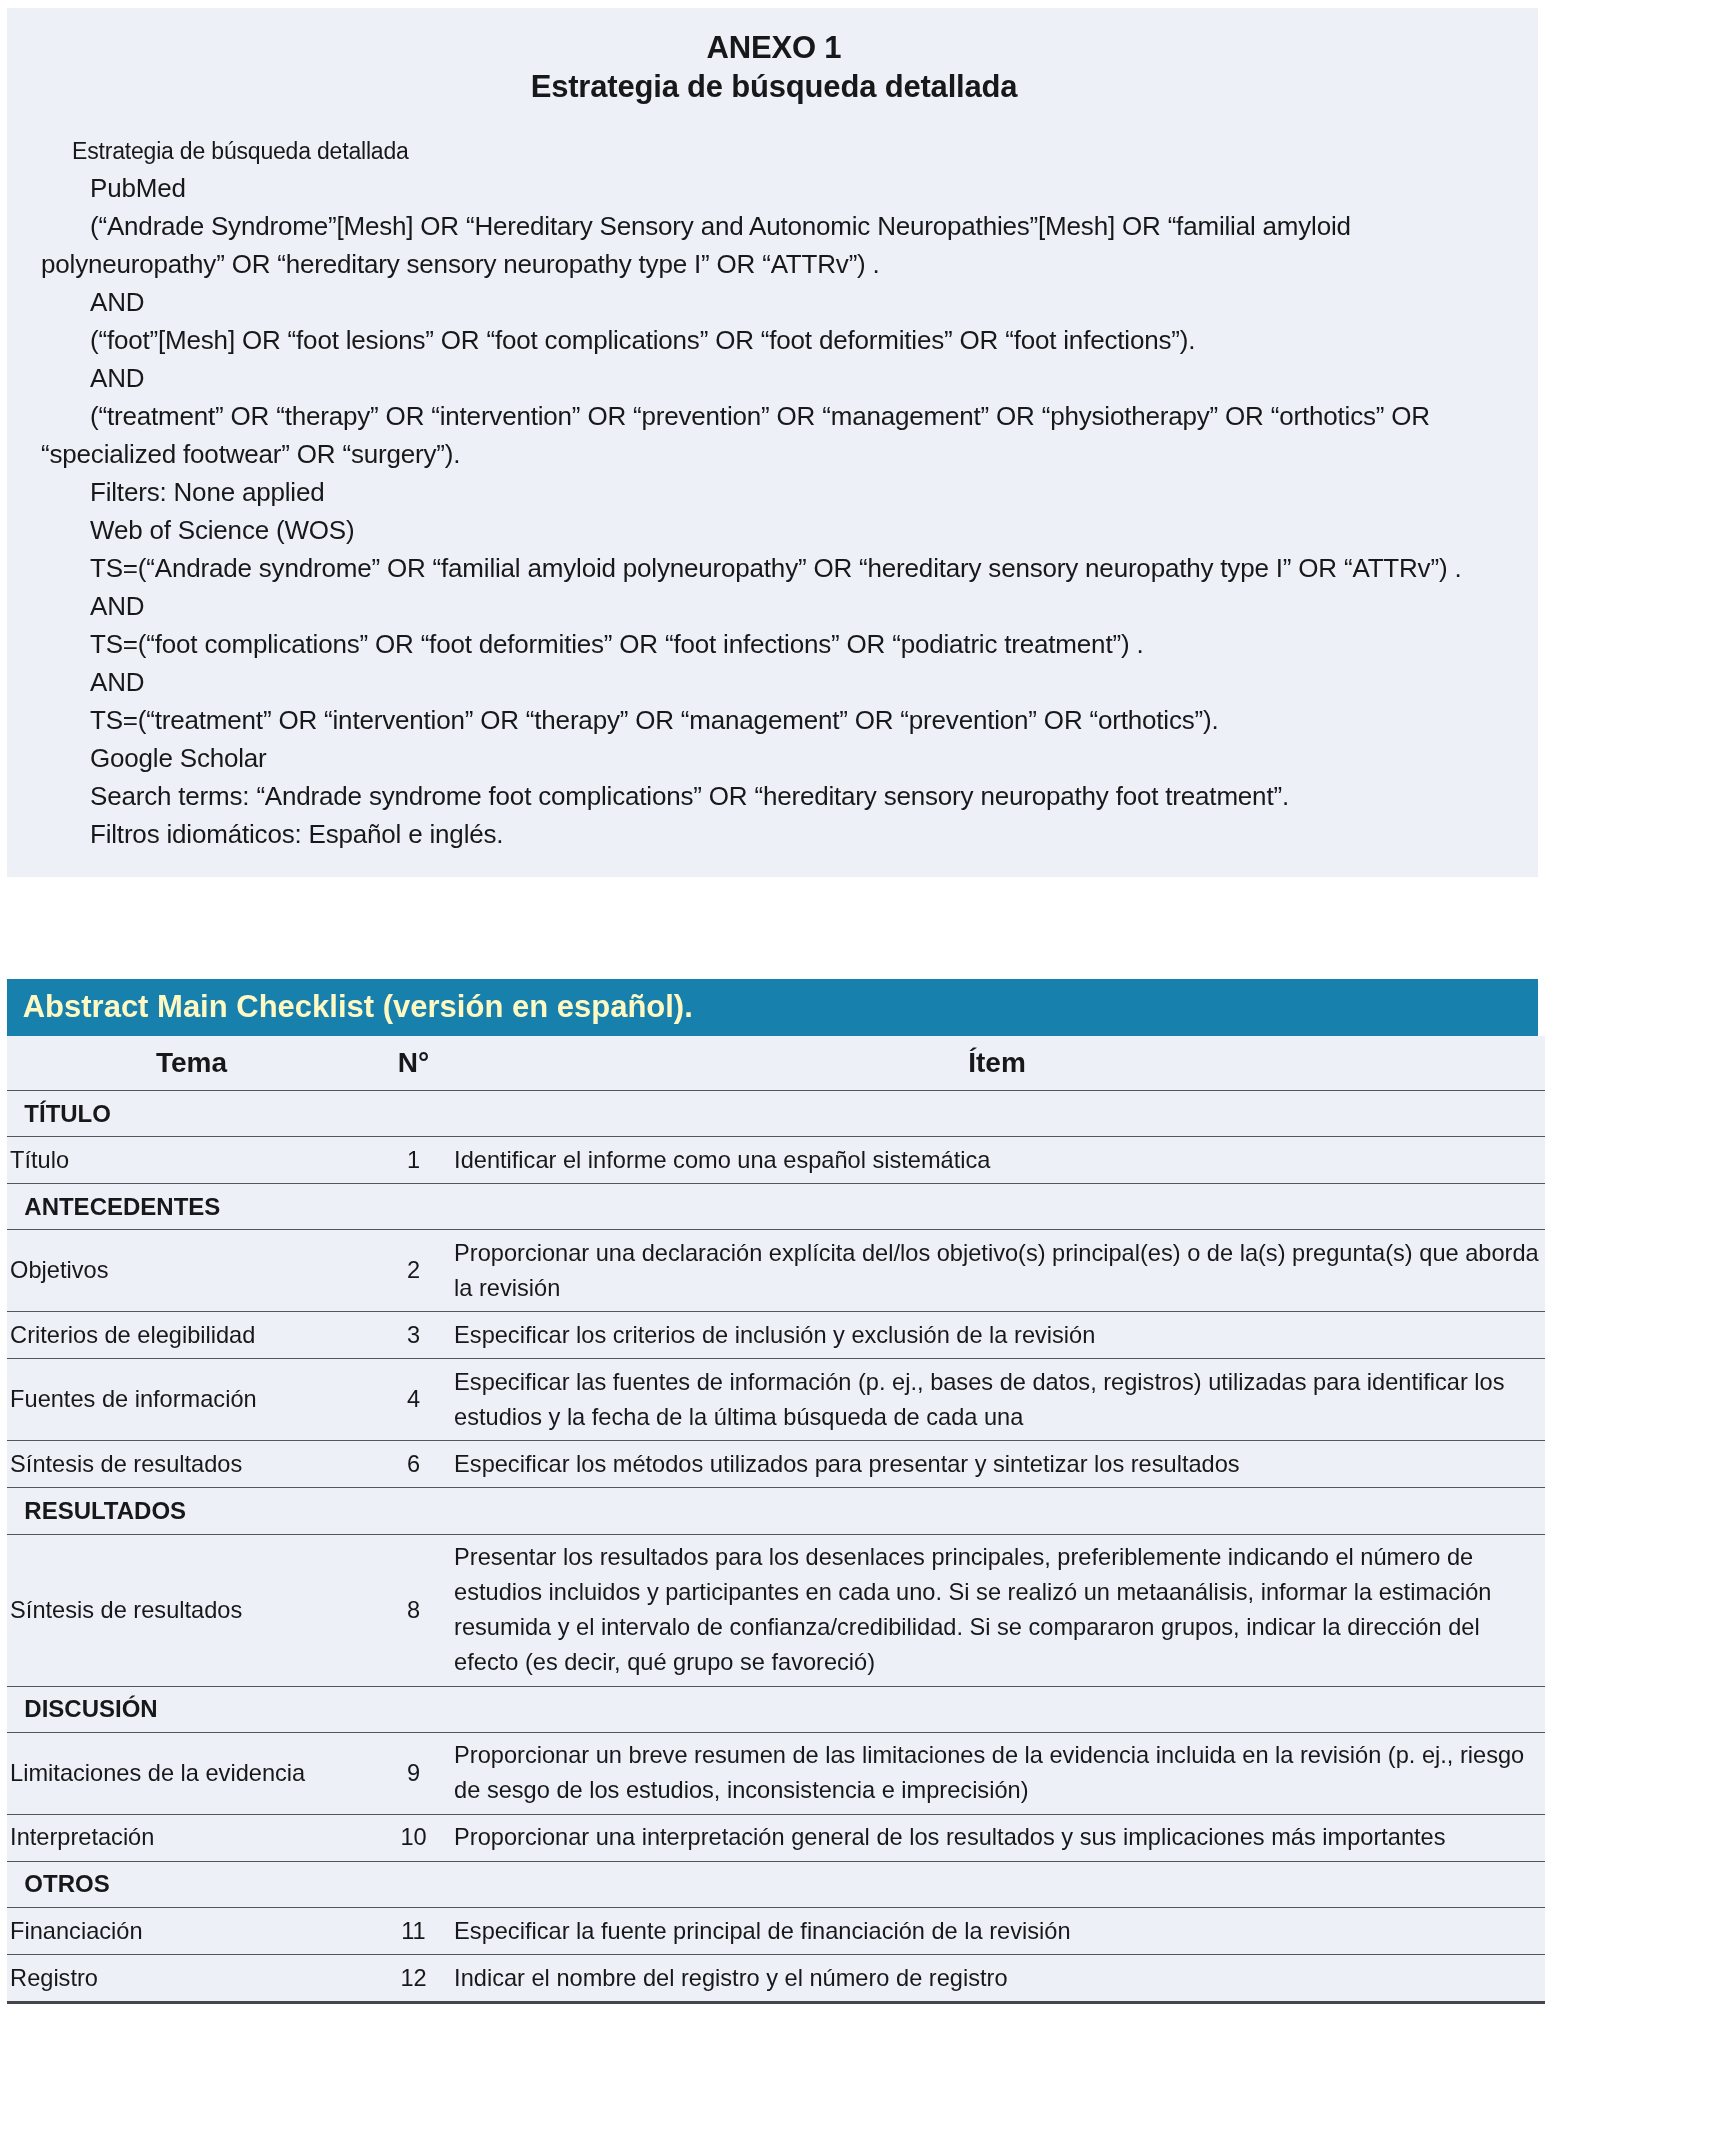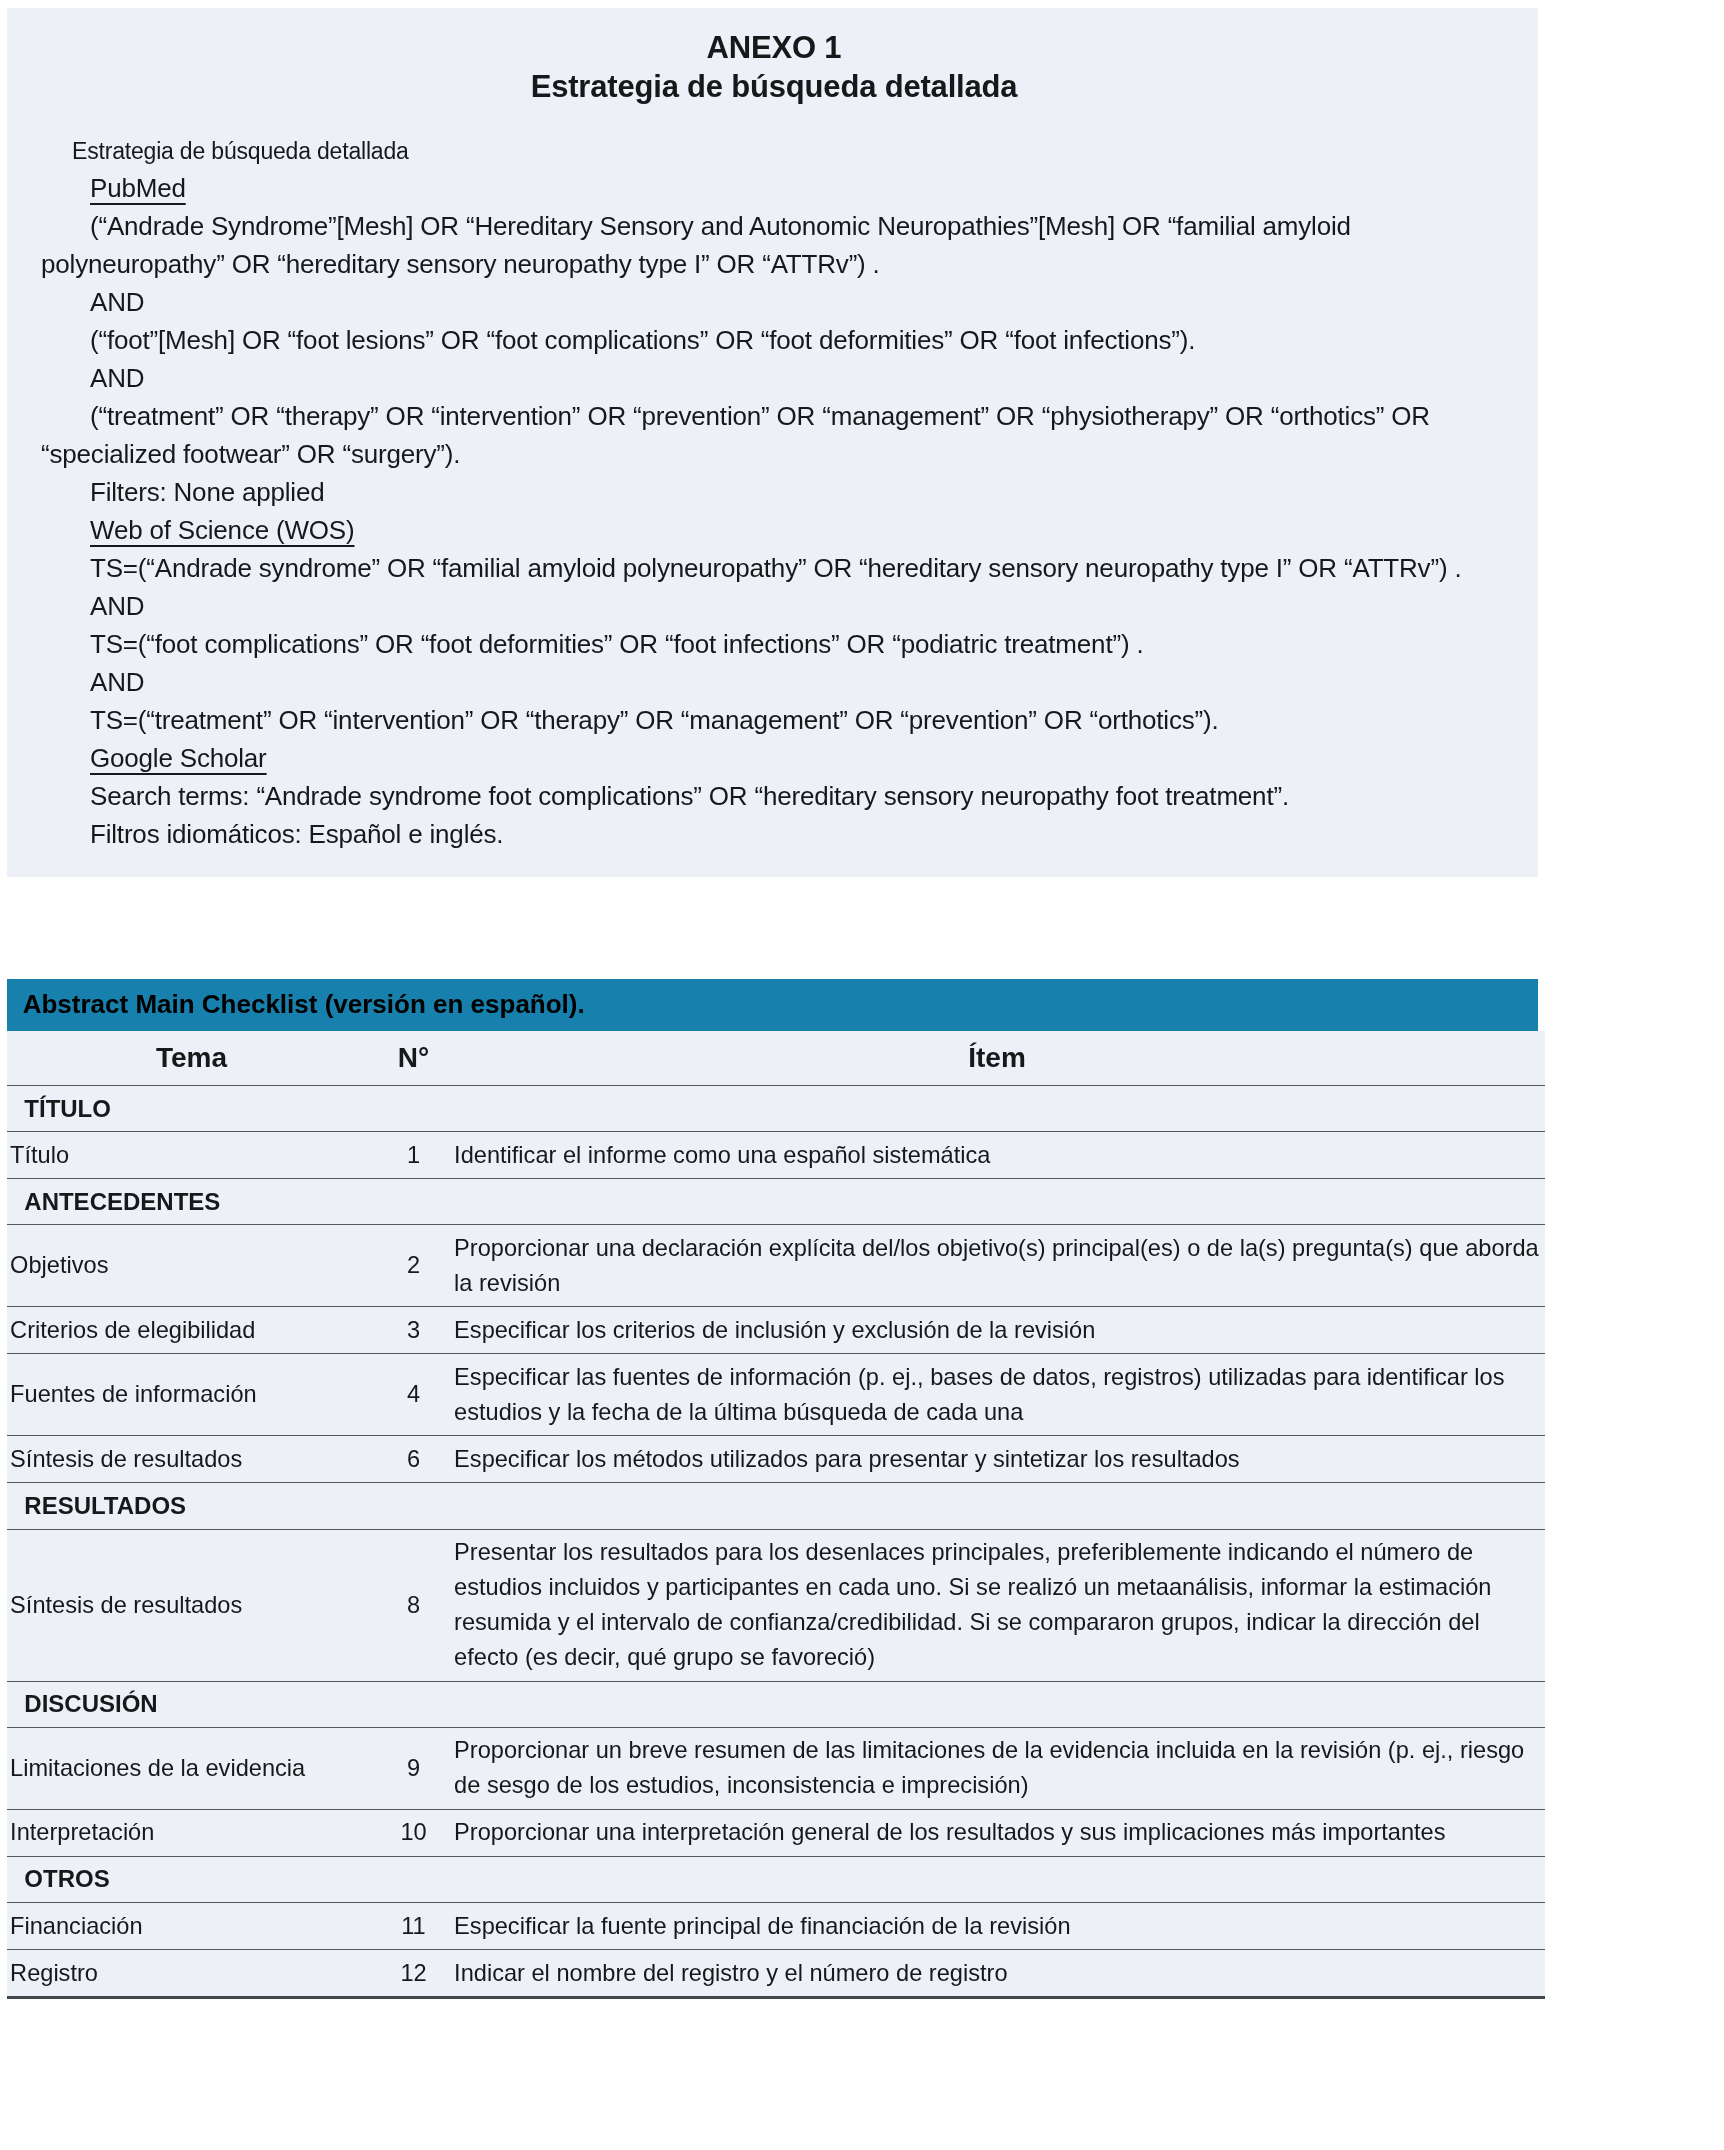--- a/index.html
+++ b/index.html
@@ -26,30 +26,29 @@
   }
   .annex-caption{
     font-size:23px;line-height:36px;
     margin:27px 0 0 31px;
   }
   .annex-line{
     font-size:26px;line-height:38px;margin:0;
     text-indent:49px;
   }
   .annex-line.db span{
-    text-decoration:underline;
     text-underline-offset:5.5px;
     text-decoration-thickness:1.6px;
   }
 
   
   .checklist{margin:102px 7px 0 7px;}
   .table-title{
-    background:#1880ad;color:#000000;
-    font-weight:bold;font-size:26px;
+    background:#1880ad;color:#fef9c3;
+    font-weight:bold;font-size:31px;
     padding:10.2px 15.7px 11px 15.7px;
   }
   table.checklist-table{
     width:100%;
     border-collapse:collapse;
     background:#edf1f7;
     font-size:23.6px;
     border-bottom:3.1px solid #43464b;
     table-layout:fixed;
   }

